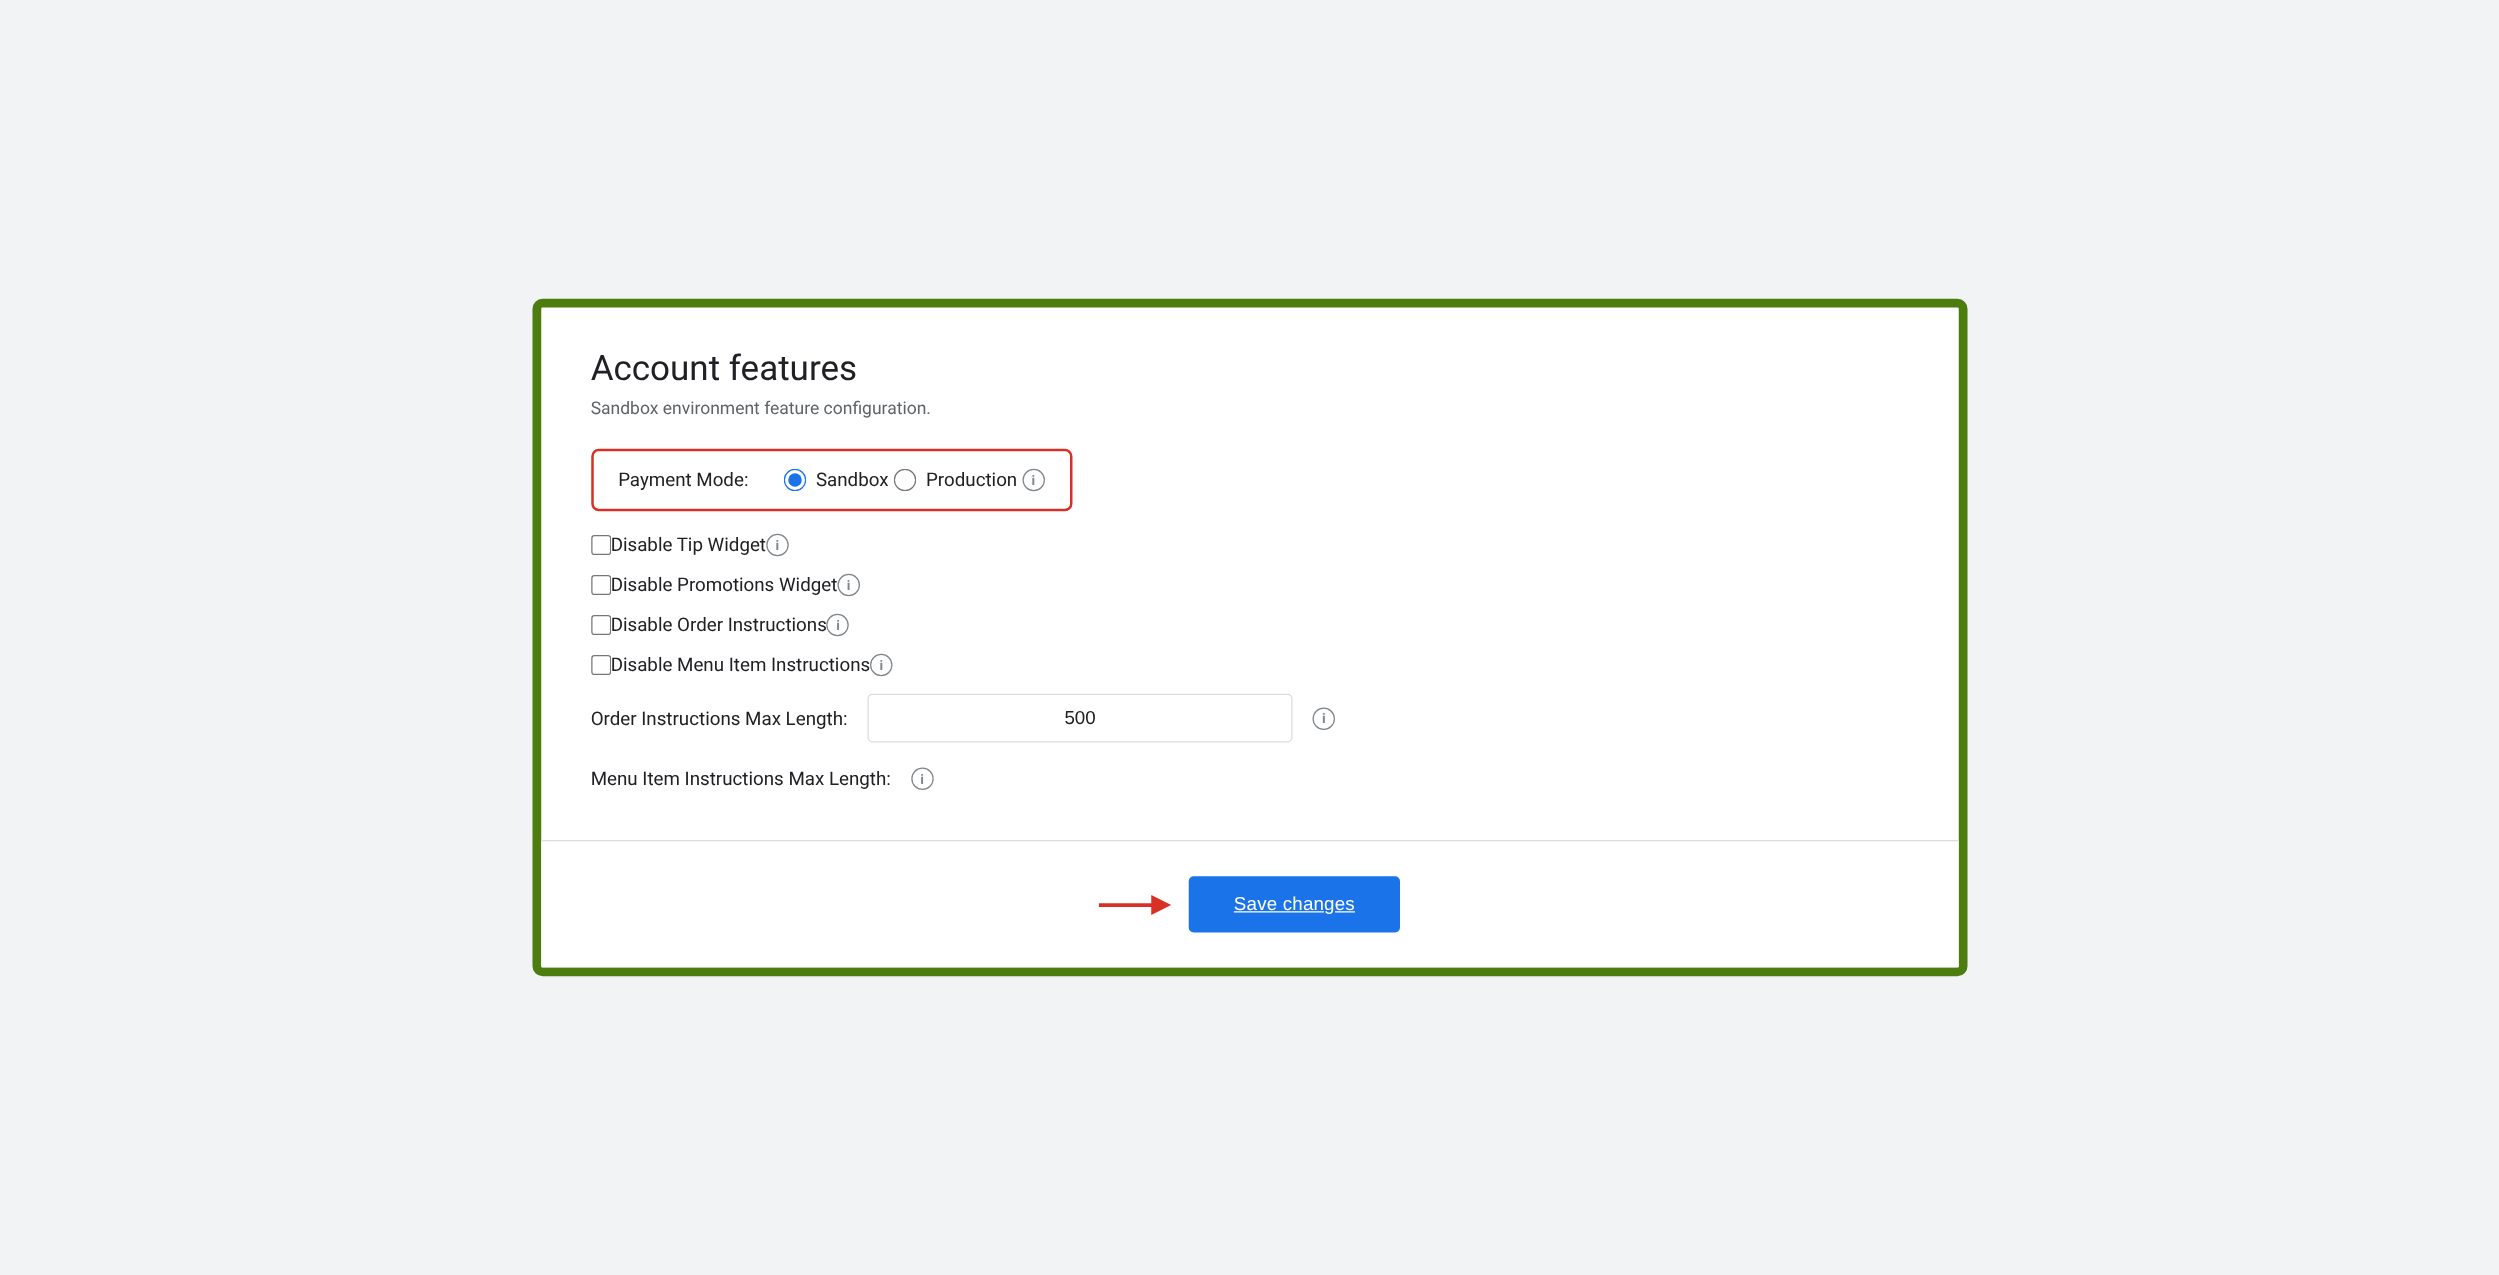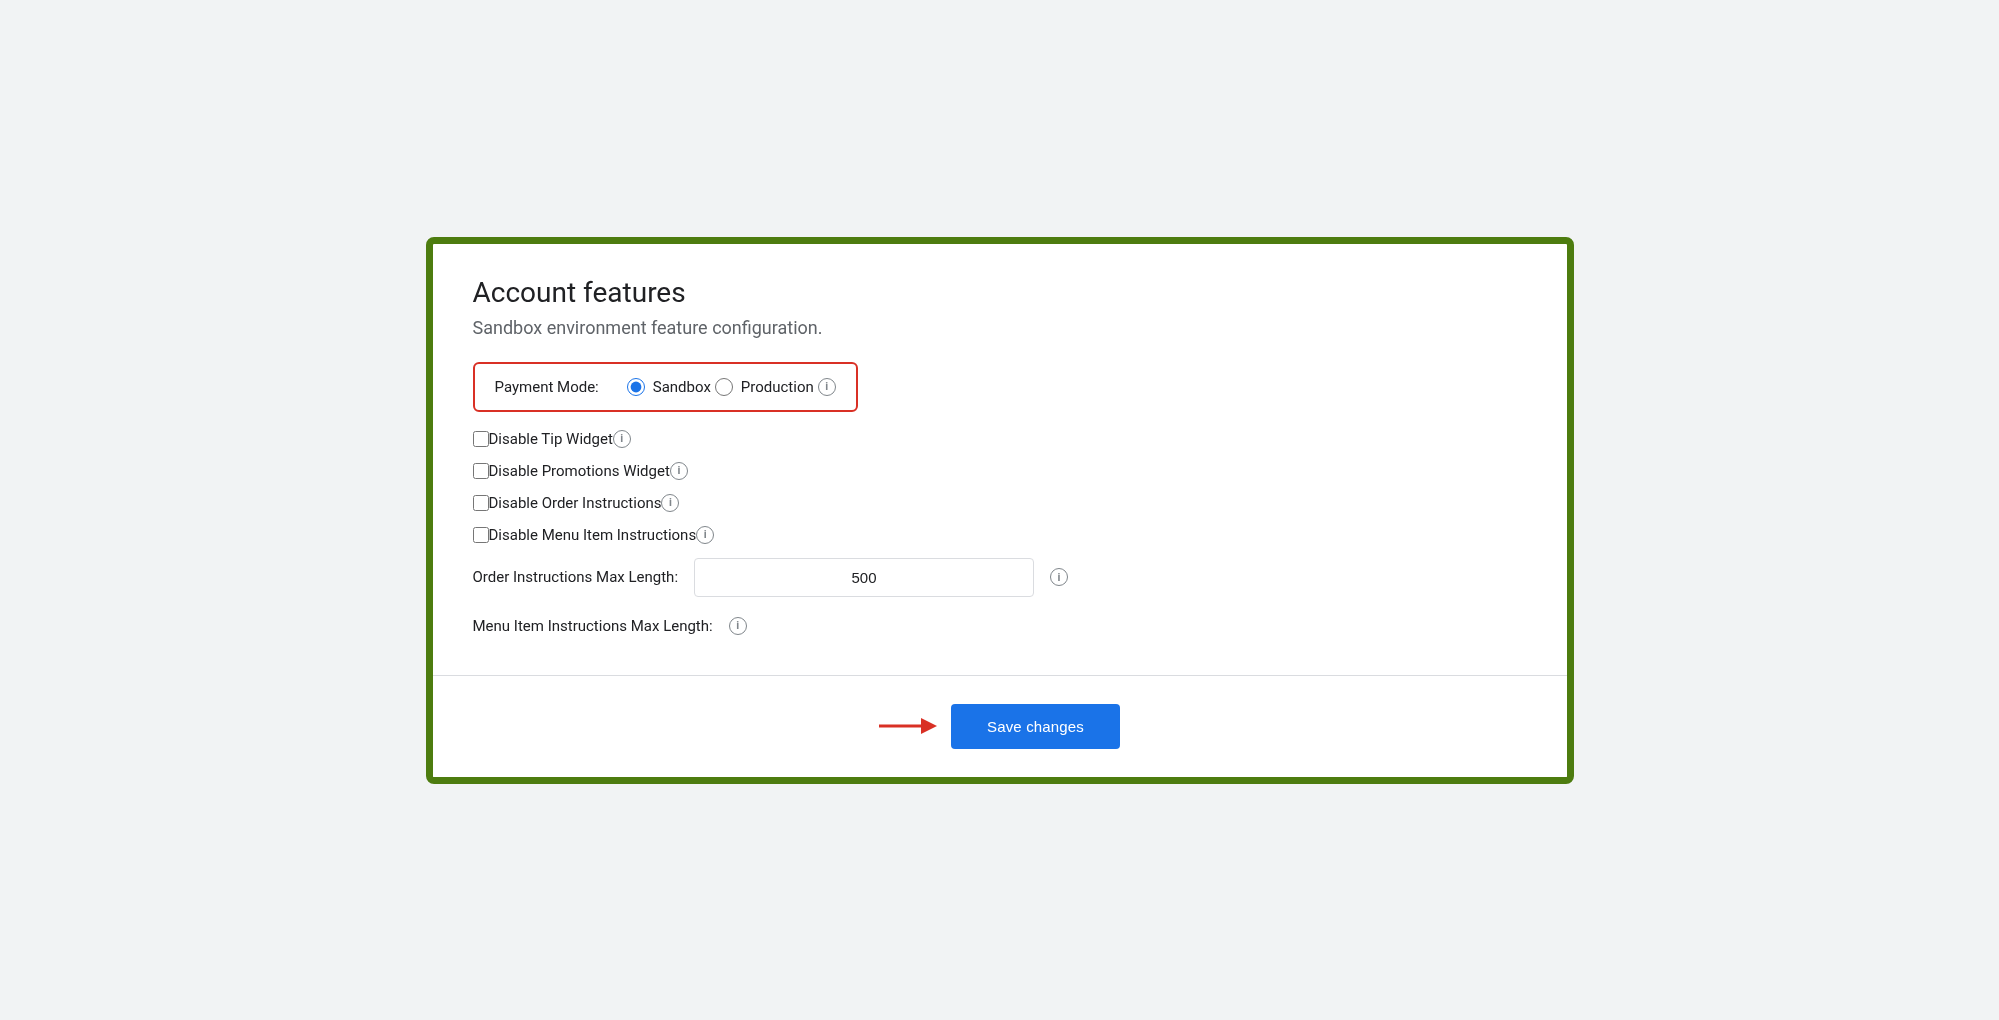--- a/index.html
+++ b/index.html
@@ -23,21 +23,21 @@
     .card-body {
       padding: 32px 40px 0 40px;
     }
     .page-title {
       font-size: 28px;
       font-weight: 400;
       color: #202124;
       margin-bottom: 8px;
     }
     .page-subtitle {
-      font-size: 18px;
+      font-size: 14px;
       color: #5f6368;
       margin-bottom: 24px;
     }
     .tabs {
       display: flex;
       border-bottom: 1px solid #dadce0;
       margin-bottom: 28px;
     }
     .tab-item {
       padding: 12px 4px;
@@ -158,20 +158,21 @@
     .save-button {
       background: #1a73e8;
       color: #fff;
       border: none;
       border-radius: 4px;
       padding: 14px 36px;
       font-size: 15px;
       font-weight: 500;
       cursor: pointer;
       letter-spacing: 0.01em;
+      text-decoration: underline;
     }
     .footer-cta-area {
       display: flex;
       align-items: center;
       gap: 12px;
     }
   </style>
 </head>
 <body>
 

